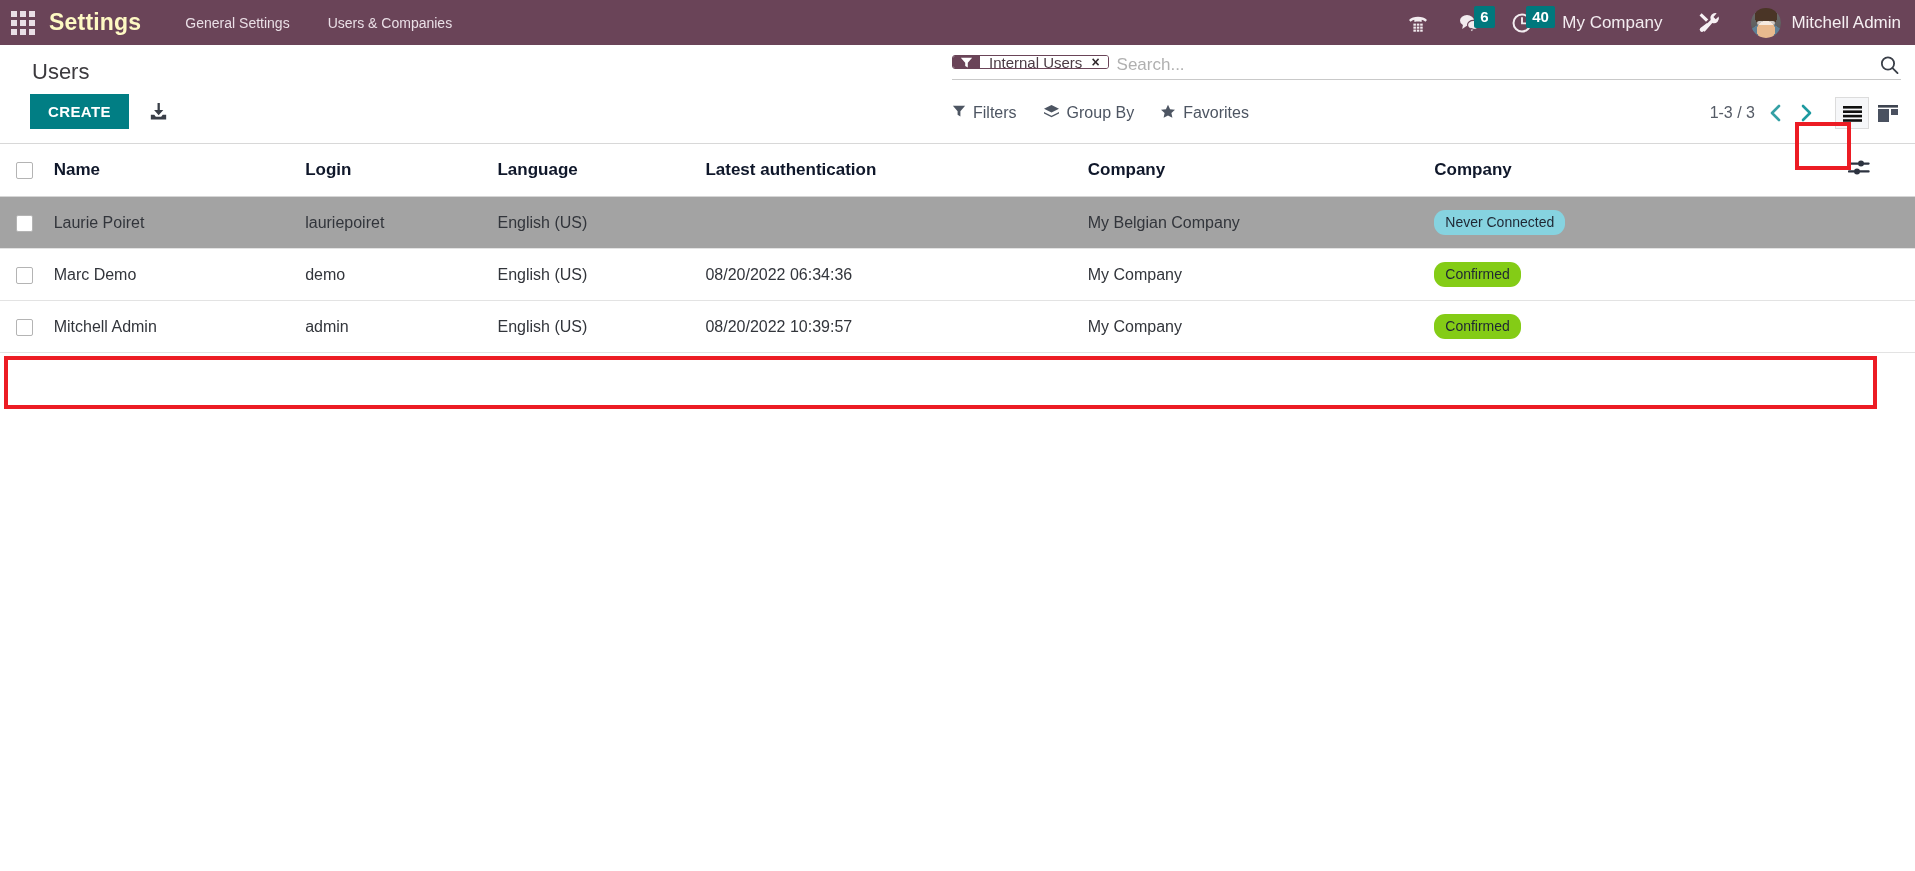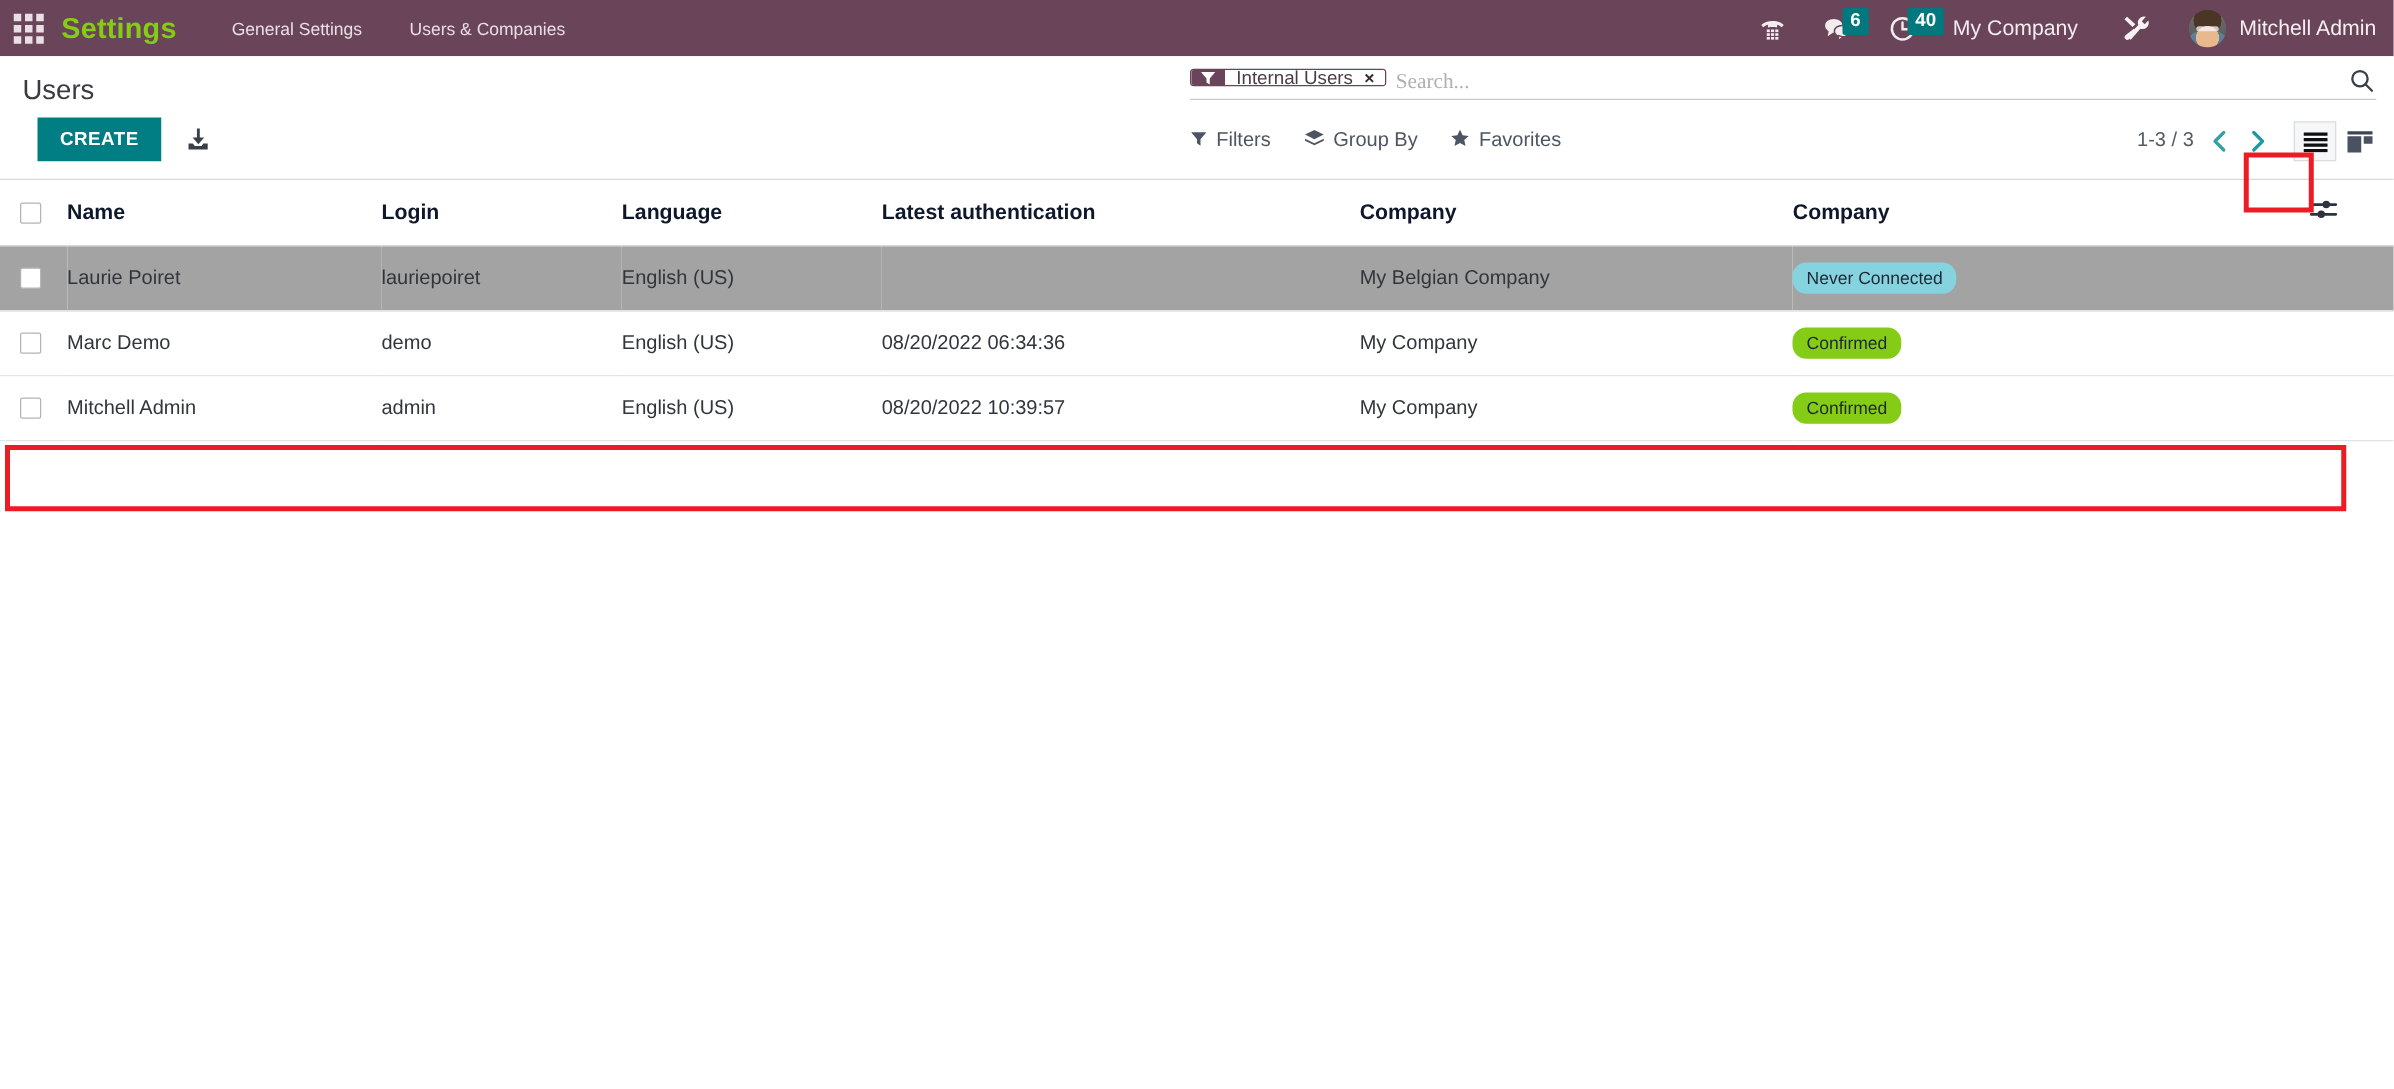--- a/index.html
+++ b/index.html
@@ -31,21 +31,21 @@
     grid-template-columns: repeat(3, 6px);
     grid-template-rows: repeat(3, 6px);
     gap: 3px;
   }
   .apps-grid .grid-inner i { background: #e9dfe6; display: block; width: 6px; height: 6px; }
 
   .brand {
     font-size: 23px;
     font-weight: 700;
     letter-spacing: .2px;
-    color: #84cc16;
+    color: #fef9c3;
     margin-right: 44px;
     margin-left: 4px;
     white-space: nowrap;
   }
   .nav-menu { display: flex; align-items: center; gap: 38px; }
   .nav-menu .nav-item {
     font-size: 14px;
     color: #eadfe6;
     white-space: nowrap;
     cursor: pointer;
@@ -112,21 +112,21 @@
 
   
   .control-panel {
     background: #ffffff;
     border-bottom: 1px solid #d8d8d8;
     position: relative;
     height: 99px;
   }
   .cp-title {
     position: absolute;
-    left: 18px; top: 14px;
+    left: 32px; top: 14px;
     font-size: 22px;
     color: #3c3a3e;
     font-weight: 400;
   }
   .cp-buttons {
     position: absolute;
     left: 30px; top: 49px;
     display: flex; align-items: center; gap: 16px;
   }
   .btn-create {
@@ -184,21 +184,21 @@
     font-size: 14px; color: #33292e; cursor: pointer; font-weight: 700;
   }
   .search-input {
     flex: 1 1 auto;
     border: none;
     outline: none;
     font-size: 17px;
     color: #9a9a9a;
     padding: 0 8px;
     background: transparent;
-    font-family: Liberation Serif, serif;
+    font-family: Liberation Sans, sans-serif;
   }
   .search-input::placeholder { color: #b0b0b0; }
   .search-magnifier {
     position: absolute; right: 0; top: 50%; transform: translateY(-50%);
     cursor: pointer;
   }
 
   .cp-bottom {
     position: absolute;
     left: 952px; right: 10px; top: 52px;

